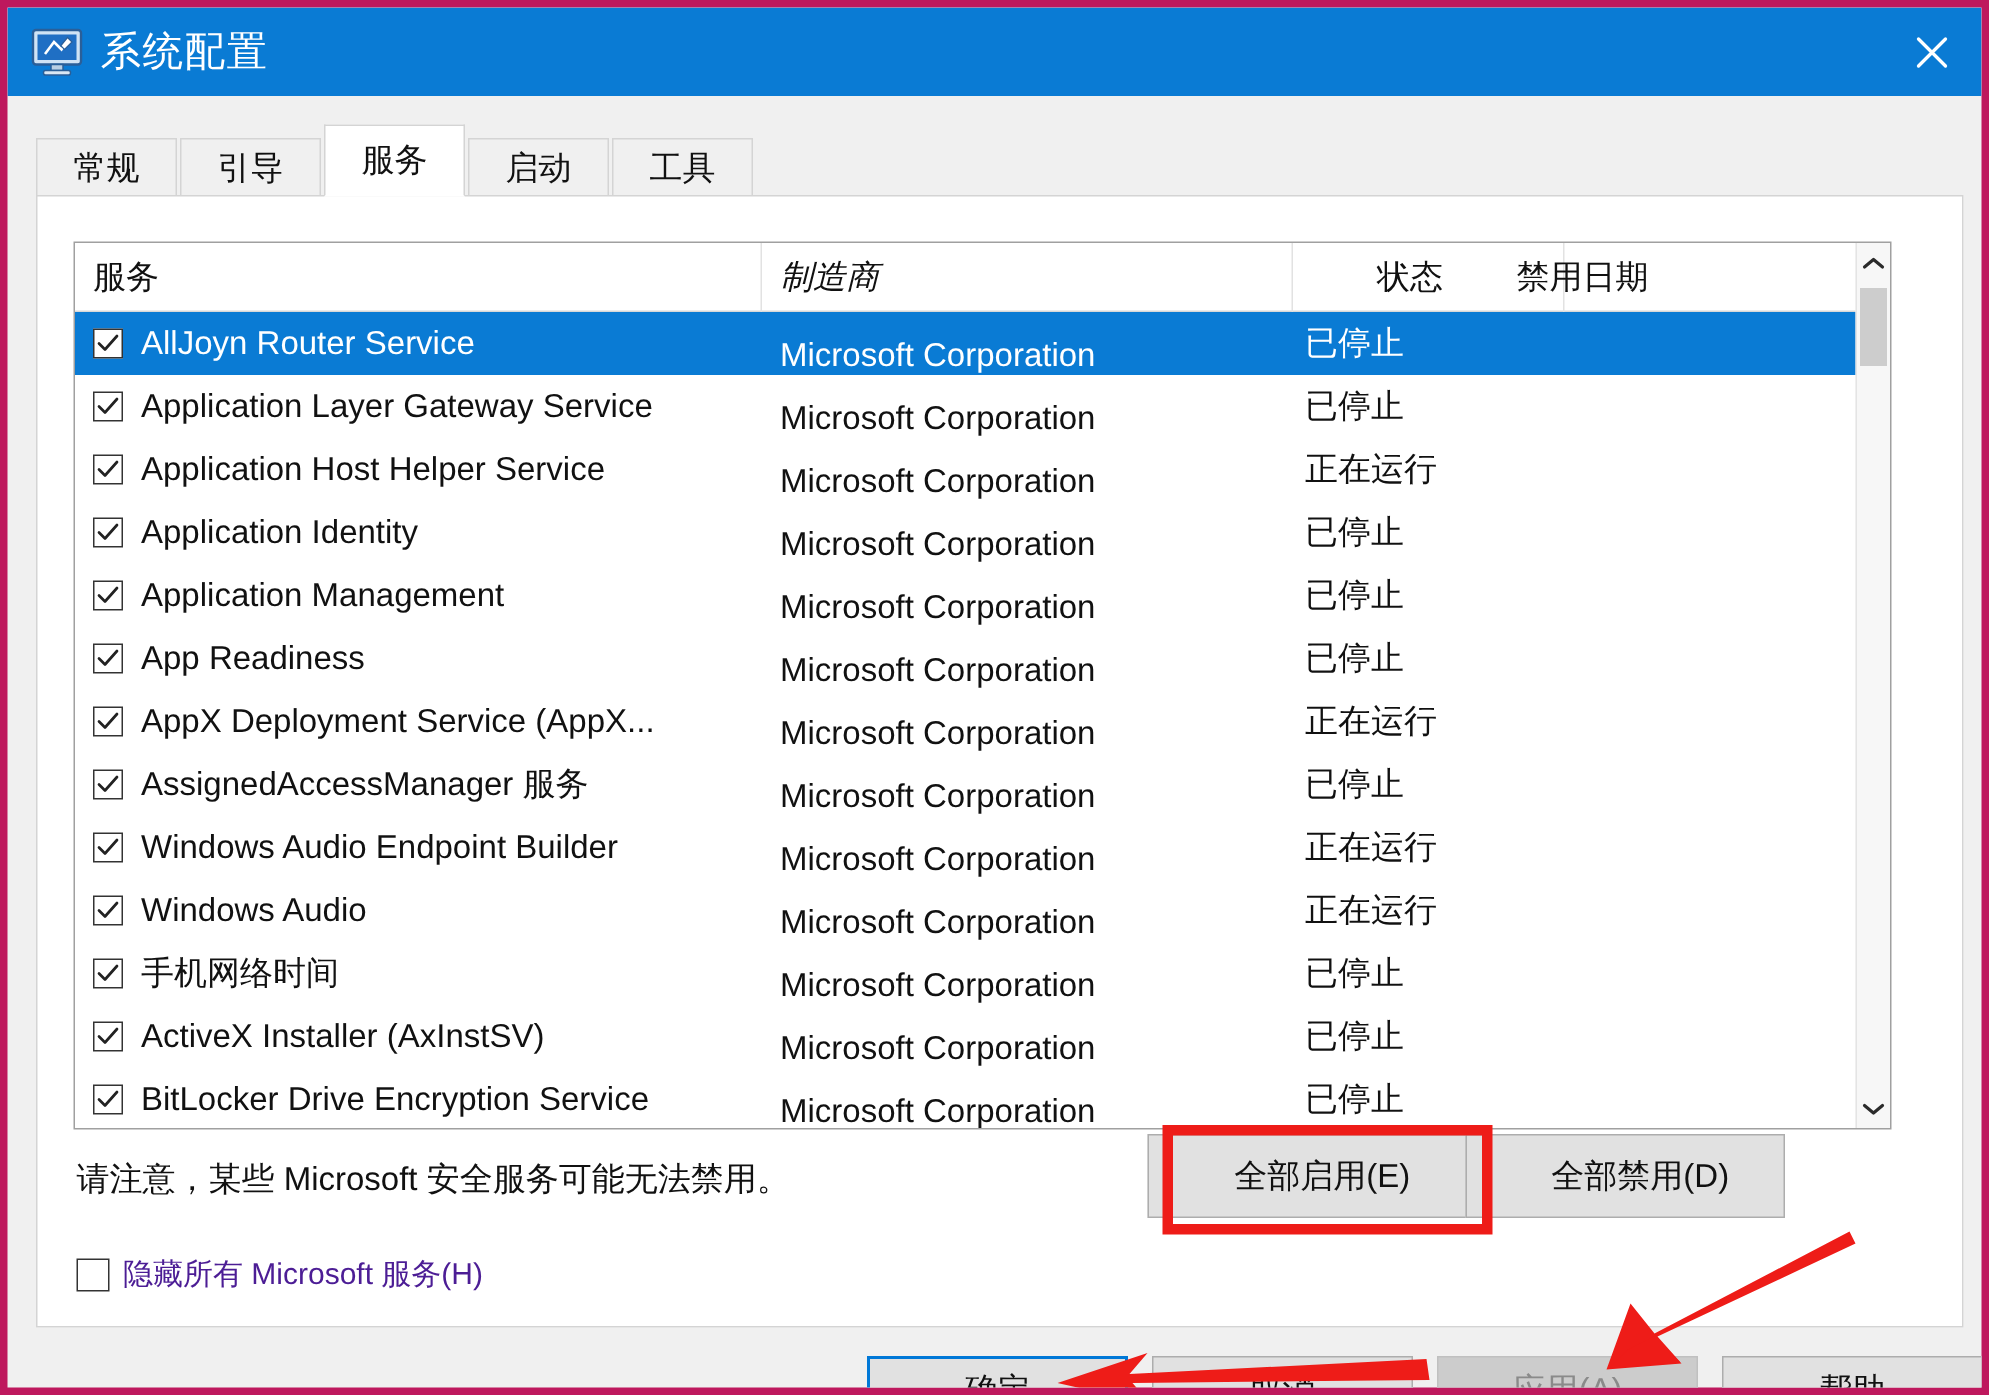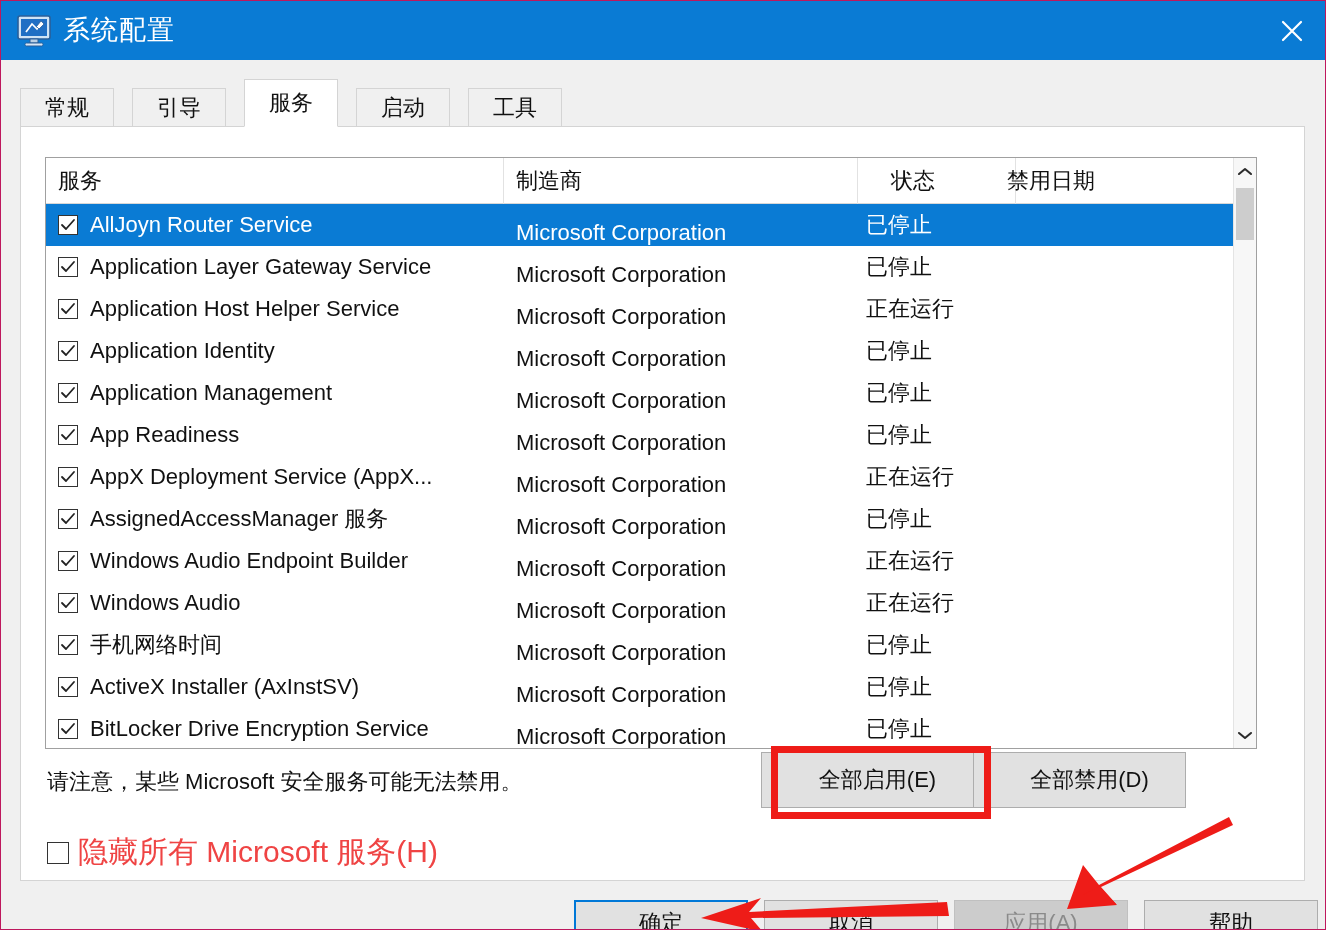--- a/index.html
+++ b/index.html
@@ -8,21 +8,21 @@
     overflow: hidden;
     background: #ffffff;
     font-family: "Liberation Sans", "DejaVu Sans", sans-serif;
   }
 
   #window {
     position: absolute;
     left: 0; top: 0;
     width: 1326px; height: 930px;
     background: #f0f0f0;
-    border: 1px solid #be185d;
+    border: 5px solid #be185d;
     box-sizing: border-box;
     overflow: hidden;
   }
 
   
   #titlebar {
     position: absolute;
     left: 0; top: 0;
     width: 100%;
     height: 59px;
@@ -53,21 +53,20 @@
   #close-btn svg { display:block; }
 
   
   #tabstrip {
     position: absolute;
     left: 19px; top: 80px;
     height: 45px;
     display: flex;
     align-items: flex-end;
     z-index: 5;
-    gap: 16px;
   }
   .tab {
     height: 38px;
     min-width: 94px;
     padding: 0 16px;
     box-sizing: border-box;
     background: #f0f0f0;
     border: 1px solid #d4d4d4;
     border-bottom: none;
     display: flex;
@@ -126,22 +125,22 @@
     align-items: center;
     font-size: 22px;
     color: #111;
     padding-left: 12px;
     box-sizing: border-box;
     border-right: 1px solid #e2e2e2;
     cursor: pointer;
     white-space: nowrap;
   }
   #hdr-0 { left: 0;    width: 458px; }
-  #hdr-1 { left: 458px; width: 354px; }
-  #hdr-2 { left: 833px; width: 137px; font-family: Liberation Mono, monospace; }
+  #hdr-1 { left: 458px; width: 354px; font-style: italic; }
+  #hdr-2 { left: 856px; width: 137px; font-family: Liberation Mono, monospace; }
   #hdr-3 { left: 949px; width: 240px; border-right: none; }
 
   #rows {
     position: absolute;
     left: 0; top: 46px;
     width: 1189px;
     height: 544px;
   }
   .row {
     position: relative;
@@ -259,21 +258,21 @@
     cursor: pointer;
   }
   #hide-ms-cb {
     width: 22px; height: 22px;
     border: 1.5px solid #333;
     background: #fff;
     box-sizing: border-box;
     margin-right: 9px;
     cursor: pointer;
   }
-  #hide-ms-label { font-size: 30px; color: #ef4444; white-space: nowrap; }
+  #hide-ms-label { font-size: 20px; color: #4c1d95; white-space: nowrap; }
 
   
   .dlg-btn {
     position: absolute;
     top: 899px;
     height: 46px;
     background: #e1e1e1;
     border: 1px solid #adadad;
     box-sizing: border-box;
     display: flex; align-items: center; justify-content: center;

